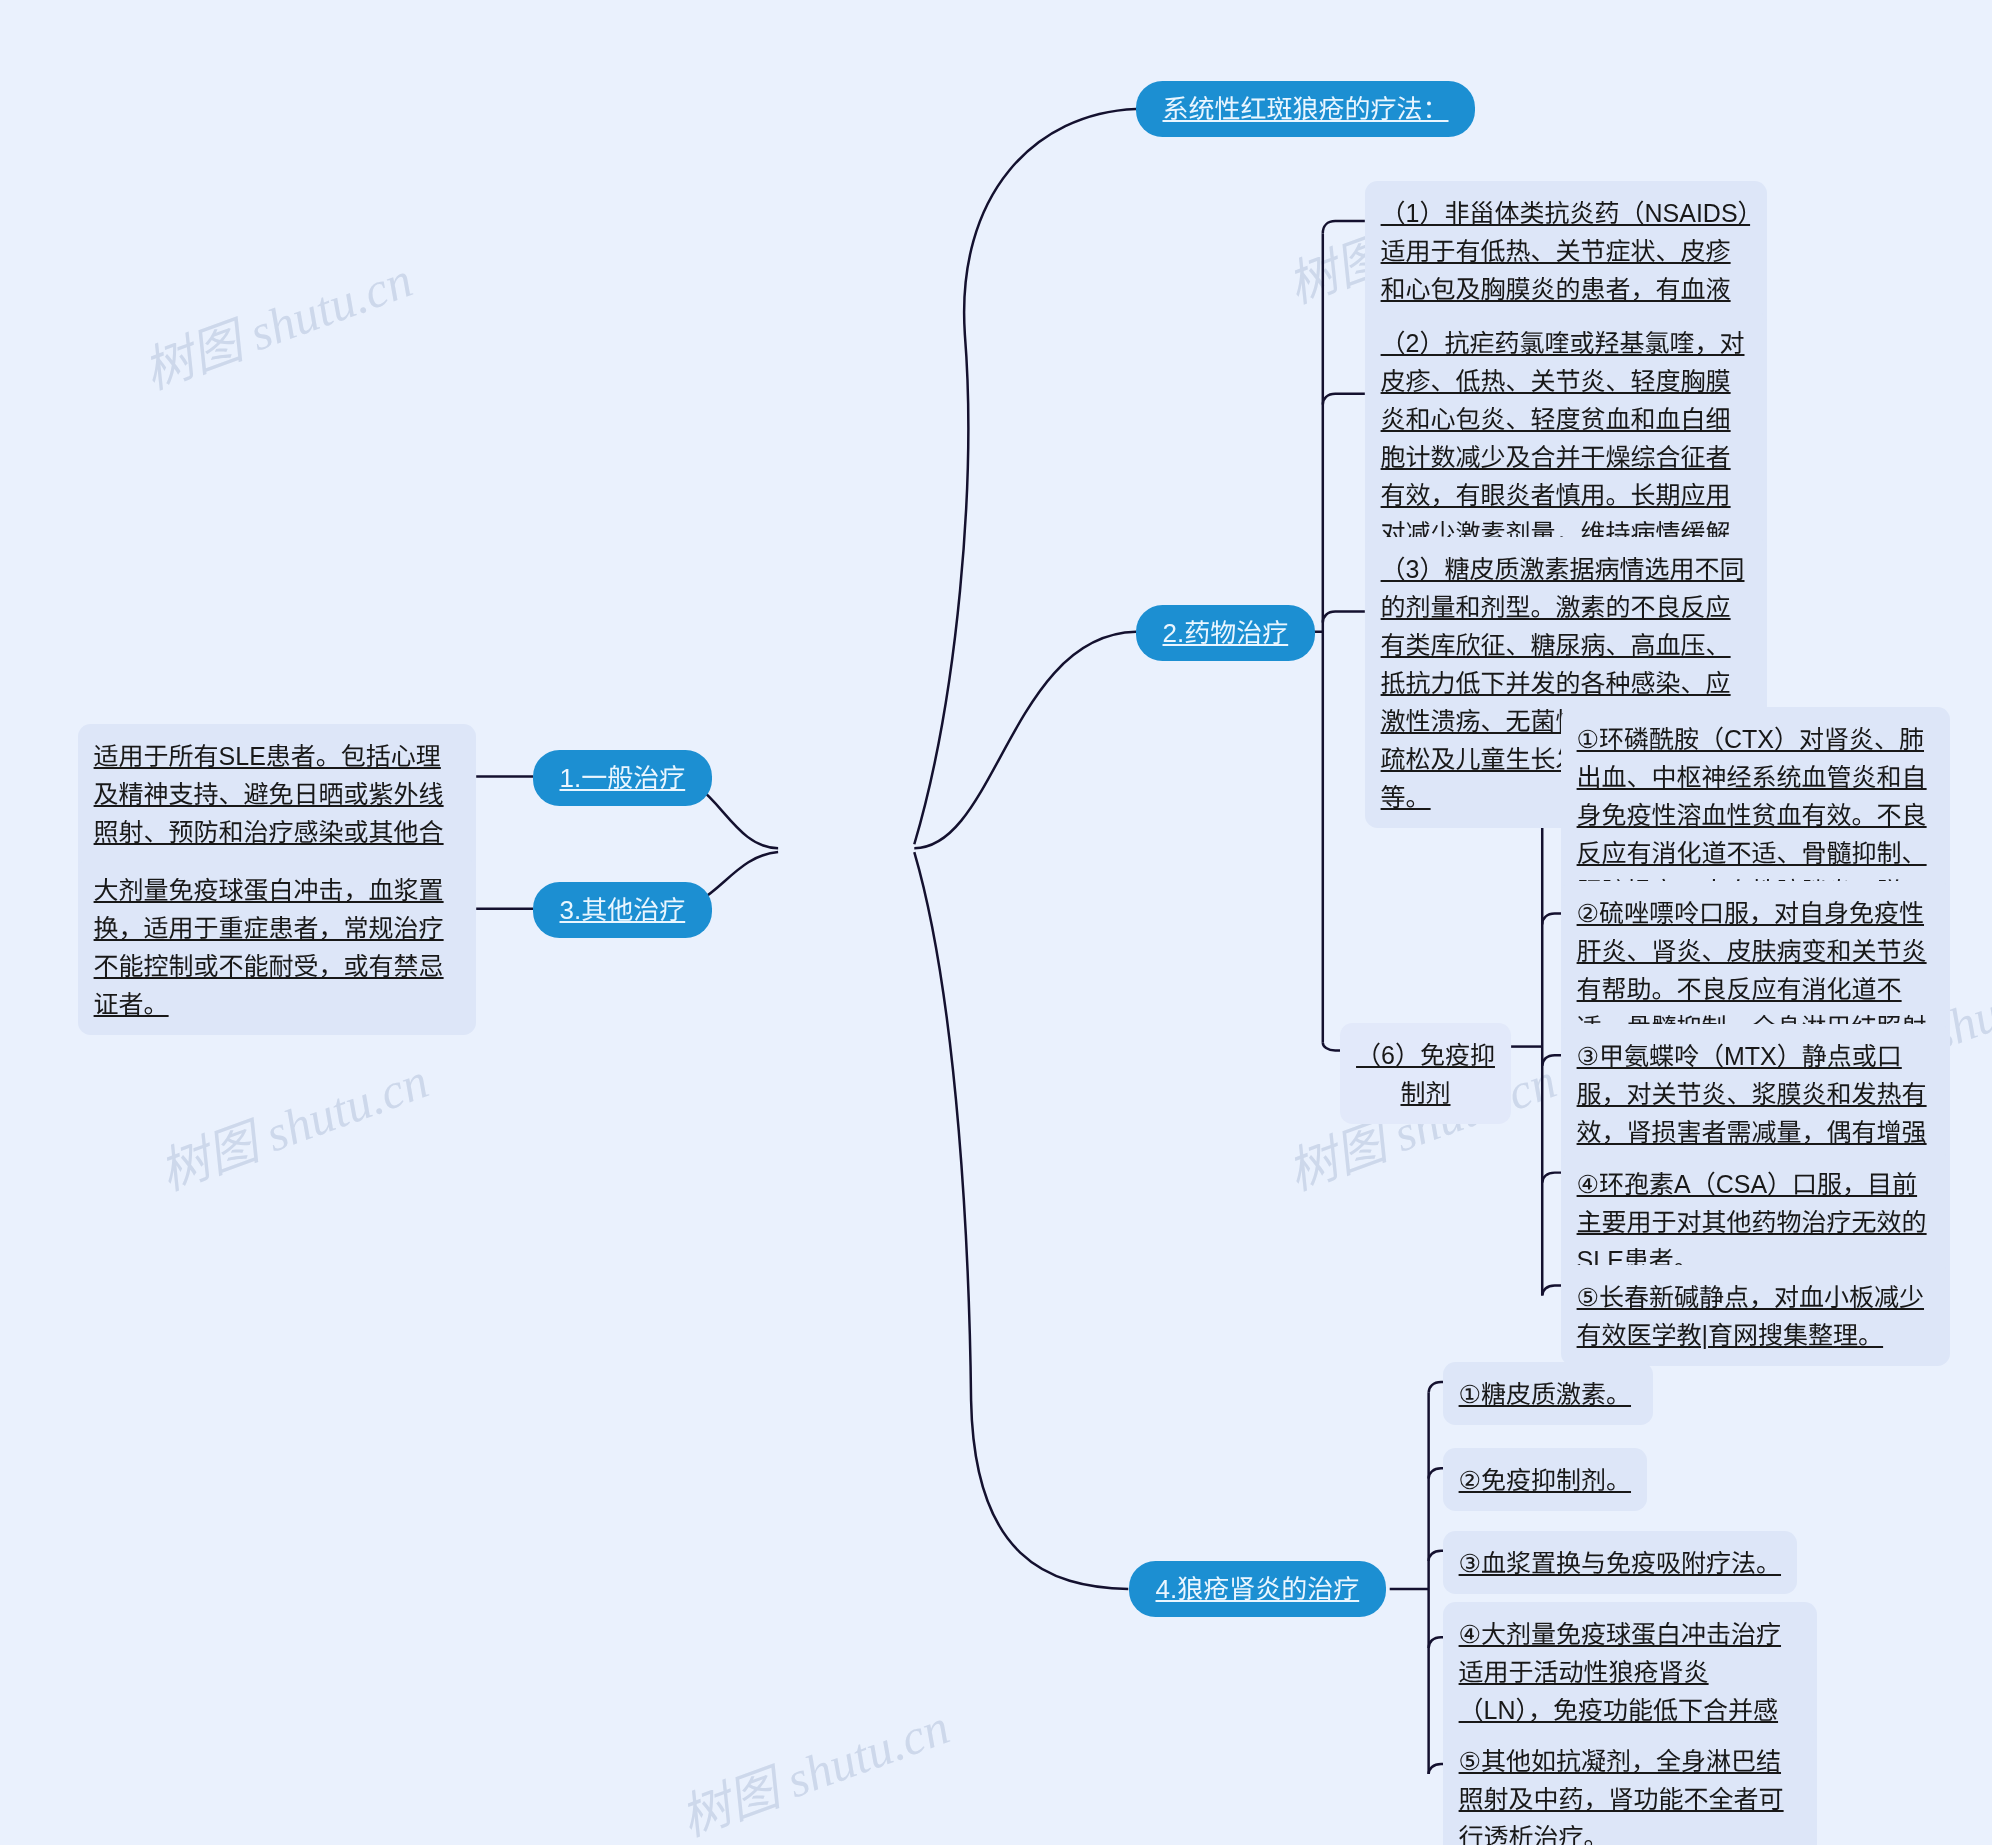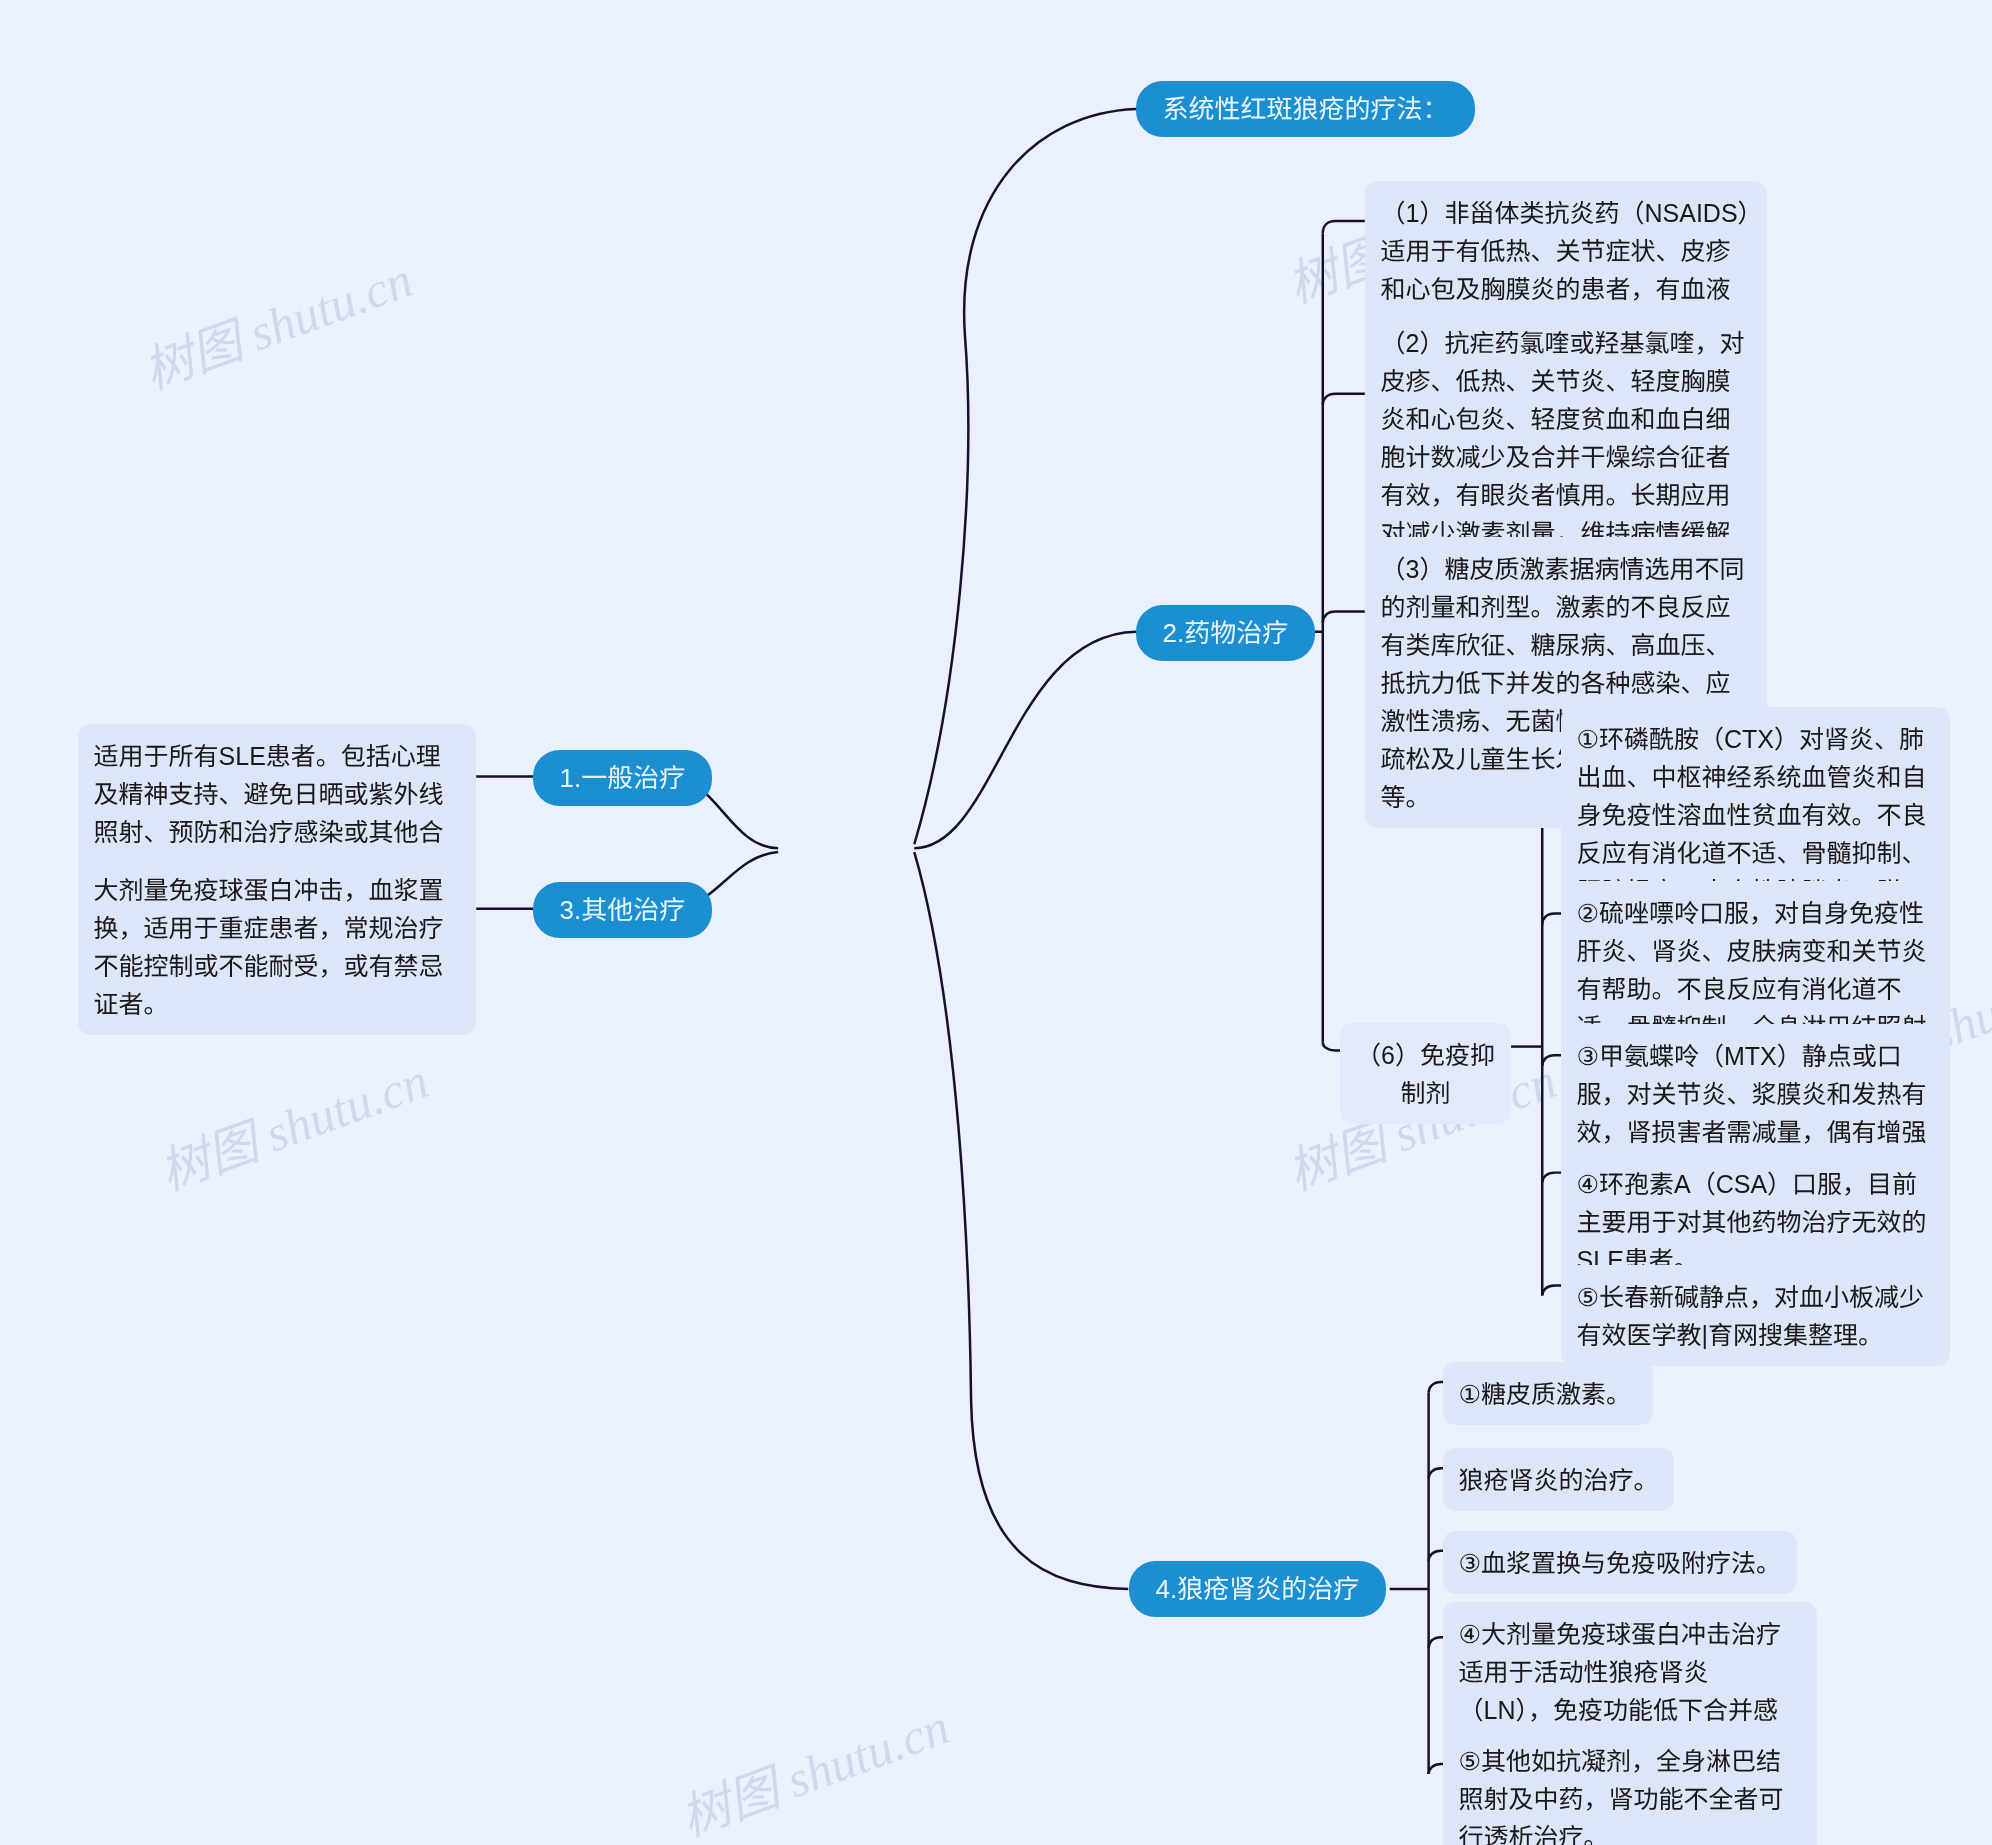--- a/index.html
+++ b/index.html
@@ -43,20 +43,21 @@
     position: absolute;
     inset: 0;
     z-index: 2;
     pointer-events: none;
   }
   #edges path { fill:none; stroke:#14112f; stroke-width:3.2; }
   
   .node {
     position: absolute;
     z-index: 3;
+    text-decoration: underline;
   }
   .root {
     background: #140f3d;
     color: #ffffff;
     border-radius: 33px;
     font-size: 37px;
     line-height: 1.2;
     padding: 17px 36px;
     white-space: nowrap;
     letter-spacing: 0.8px;
@@ -166,21 +167,21 @@
   <div class="node leaf" style="left:1561px; top:1024px; width:389px;">③甲氨蝶呤（MTX）静点或口服，对关节炎、浆膜炎和发热有效，肾损害者需减量，偶有增强光过敏的不良反应。</div>
 
   <div class="node leaf" style="left:1561px; top:1152px; width:389px;">④环孢素A（CSA）口服，目前主要用于对其他药物治疗无效的SLE患者。</div>
 
   <div class="node leaf" style="left:1561px; top:1265px; width:389px;">⑤长春新碱静点，对血小板减少有效医学教|育网搜集整理。</div>
 
   <div class="node pill big" style="left:1129px; top:1561px;">4.狼疮肾炎的治疗</div>
 
   <div class="node leaf" style="left:1443px; top:1362px; width:auto; padding-right:22px;">①糖皮质激素。</div>
 
-  <div class="node leaf" style="left:1443px; top:1448px;">狼疮肾炎的治疗。</div>
+  <div class="node leaf" style="left:1443px; top:1448px;">②免疫抑制剂。</div>
 
   <div class="node leaf" style="left:1443px; top:1531px;">③血浆置换与免疫吸附疗法。</div>
 
   <div class="node leaf" style="left:1443px; top:1602px; width:374px;">④大剂量免疫球蛋白冲击治疗适用于活动性狼疮肾炎（LN），免疫功能低下合并感染者。</div>
 
   <div class="node leaf" style="left:1443px; top:1729px; width:374px;">⑤其他如抗凝剂，全身淋巴结照射及中药，肾功能不全者可行透析治疗。</div>
 
 </div>
 
 

